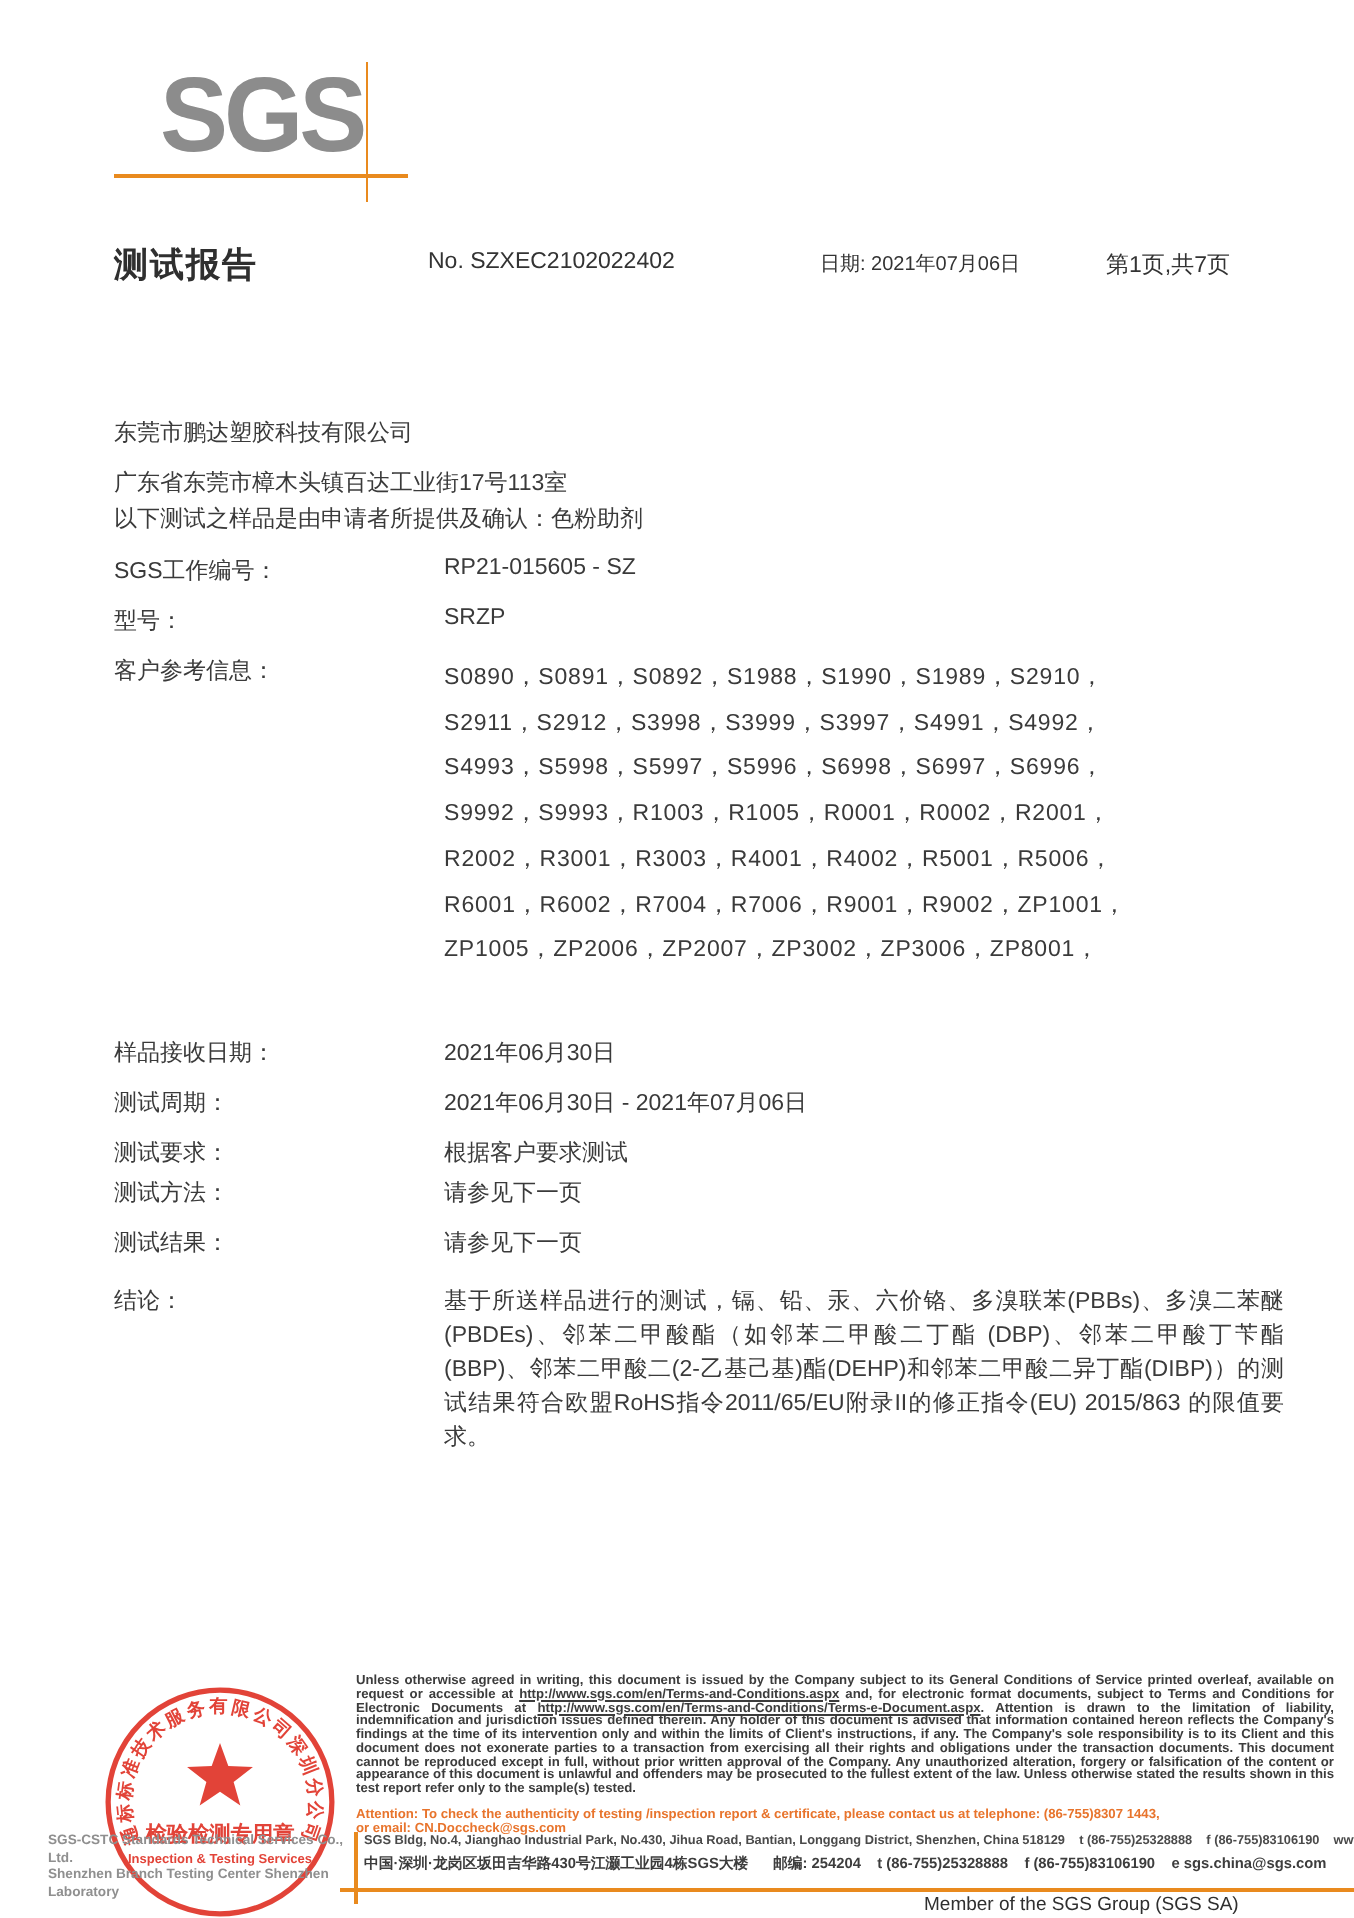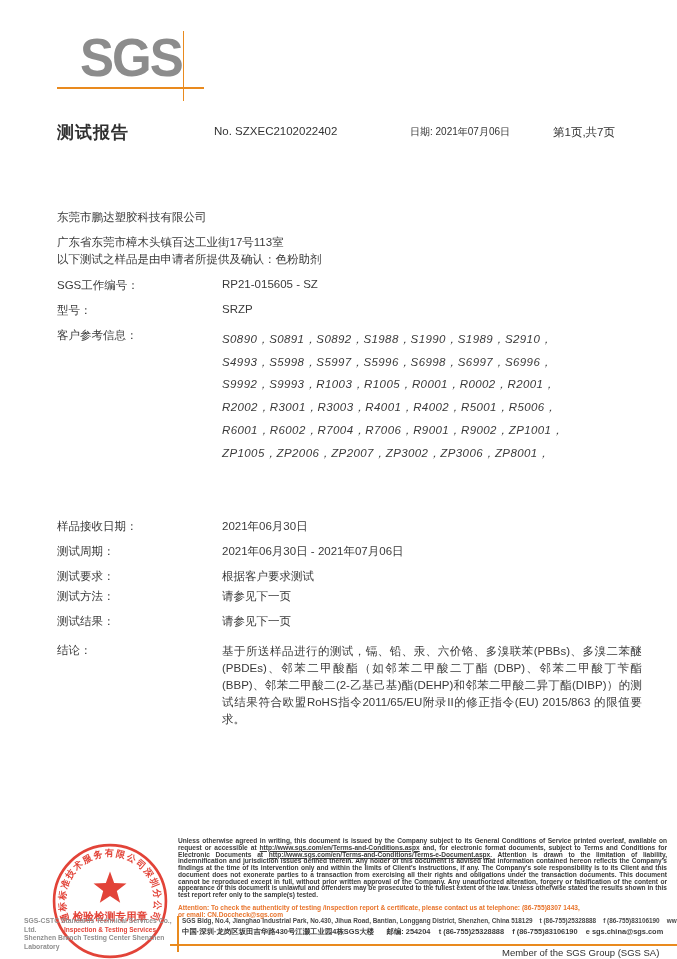--- a/index.html
+++ b/index.html
@@ -19,35 +19,35 @@
   .report-page{position:absolute;left:553px;top:125px;font-size:11.5px;color:#333;}
 
   .applicant{position:absolute;left:57px;top:160px;font-size:11.5px;line-height:25px;color:#3a3a3a;margin-top:45px;}
 
   .intro{position:absolute;left:57px;top:252px;font-size:11.5px;color:#3a3a3a;}
 
   
   .row{position:absolute;left:57px;width:585px;font-size:11.5px;color:#3a3a3a;}
   .row .lbl{position:absolute;left:0;top:0;width:160px;}
   .row .val{position:absolute;left:165px;top:0;width:420px;}
-  .ref-line{line-height:22.7px;letter-spacing:.4px;font-style:italic;}
+  .ref-line{line-height:22.7px;letter-spacing:.4px;}
   .concl{line-height:17px;text-align:justify;}
 
   
   .terms{position:absolute;left:178px;top:838px;width:489px;font-size:6.6px;line-height:6.75px;
     color:#3c3c3c;text-align:justify;font-weight:bold;letter-spacing:0;}
   .terms .lnk{text-decoration:underline;}
   .attn{position:absolute;left:178px;top:905px;width:489px;font-size:6.6px;line-height:6.9px;
     color:#e8742c;font-weight:bold;}
   .addr{position:absolute;left:182px;font-size:6.4px;color:#4a4a4a;white-space:pre;font-weight:bold;}
   .addr.en{top:917px;}
   .addr.cn{top:927px;font-size:7.4px;color:#3d3d3d;}
   .foot-hline{position:absolute;left:170px;top:944px;width:507px;height:2px;background:#e98a1e;}
   .foot-vline{position:absolute;left:177px;top:916px;width:2px;height:36px;background:#e98a1e;}
-  .member{position:absolute;left:480px;top:947px;font-size:9.5px;color:#2f2f2f;padding-left:22px;}
+  .member{position:absolute;left:440px;top:947px;font-size:9.5px;color:#2f2f2f;padding-left:22px;}
 
   .cstc{position:absolute;left:24px;top:917px;width:158px;font-size:6.8px;line-height:8.5px;
     color:#8f8f8f;font-weight:bold;}
   .stamp{position:absolute;left:50px;top:841px;width:120px;height:120px;opacity:.92;}
 </style>
 </head>
 <body>
 
 <div class="page">
 
@@ -74,20 +74,21 @@
 
   <div class="row" style="top:303px;">
     <span class="lbl">型号：</span>
     <span class="val">SRZP</span>
   </div>
 
   <div class="row" style="top:328px;">
     <span class="lbl">客户参考信息：</span>
     <span class="val">
       <div class="ref-line">S0890，S0891，S0892，S1988，S1990，S1989，S2910，</div>
+      <div class="ref-line">S2911，S2912，S3998，S3999，S3997，S4991，S4992，</div>
       <div class="ref-line">S4993，S5998，S5997，S5996，S6998，S6997，S6996，</div>
       <div class="ref-line">S9992，S9993，R1003，R1005，R0001，R0002，R2001，</div>
       <div class="ref-line">R2002，R3001，R3003，R4001，R4002，R5001，R5006，</div>
       <div class="ref-line">R6001，R6002，R7004，R7006，R9001，R9002，ZP1001，</div>
       <div class="ref-line">ZP1005，ZP2006，ZP2007，ZP3002，ZP3006，ZP8001，</div>
     </span>
   </div>
 
   <div class="row" style="top:519px;">
     <span class="lbl">样品接收日期：</span>

